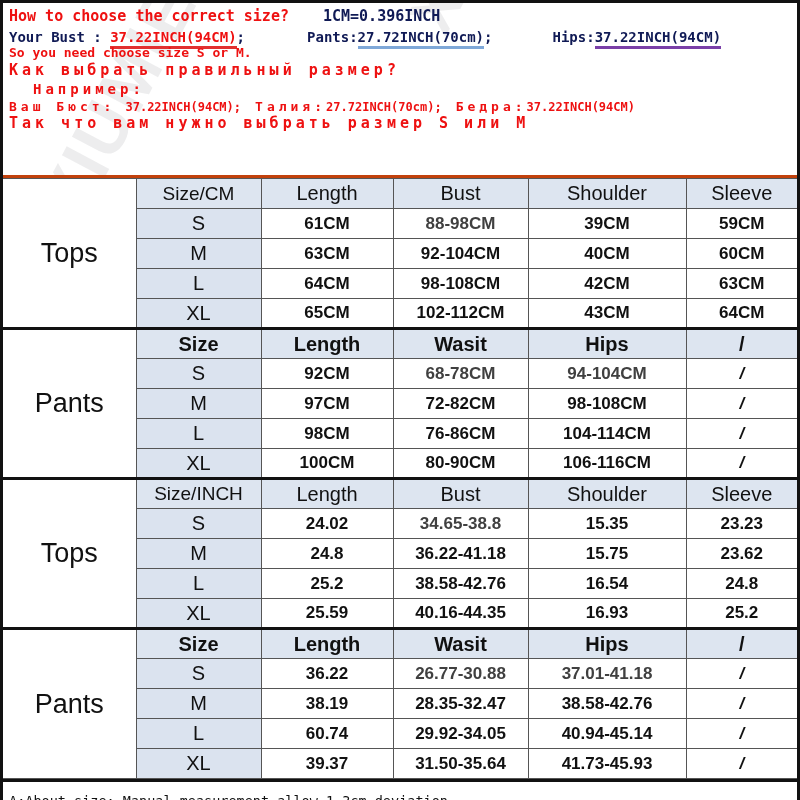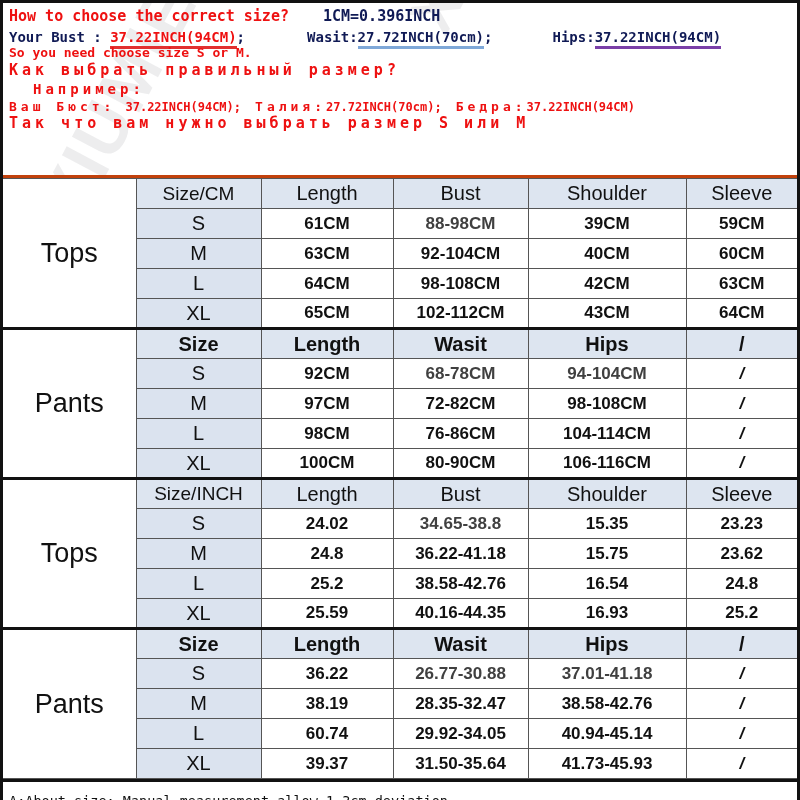--- a/index.html
+++ b/index.html
@@ -176,21 +176,21 @@
   </div>
 
   <div class="info-block">
 
     <div class="info-line l1">
       <span class="red">How to choose the correct size?</span><span class="gap-a"></span><span class="navy">1CM=0.396INCH</span>
     </div>
 
 
     <div class="info-line l3">
-      <span class="navy">Your Bust : </span><span class="red u-red">37.22INCH(94CM)</span><span class="navy">;</span><span class="gap-b"></span><span class="navy">Wasit:</span><span class="navy u-blue">27.72INCH(70cm)</span><span class="navy">;</span><span class="gap-c"></span><span class="navy">Hips:</span><span class="navy u-purple">37.22INCH(94CM)</span>
+      <span class="navy">Your Bust : </span><span class="red u-red">37.22INCH(94CM)</span><span class="navy">;</span><span class="gap-b"></span><span class="navy">Pants:</span><span class="navy u-blue">27.72INCH(70cm)</span><span class="navy">;</span><span class="gap-c"></span><span class="navy">Hips:</span><span class="navy u-purple">37.22INCH(94CM)</span>
     </div>
 
     <div class="info-line l4">
       <span class="red">So you need choose size </span><span class="red">S</span><span class="red"> or </span><span class="red">M</span><span class="red">.</span>
     </div>
 
     <div class="info-line l5 red ru-big">Как выбрать правильный размер?</div>
 
     <div class="info-line l6 red ru-big">Например:</div>
 

